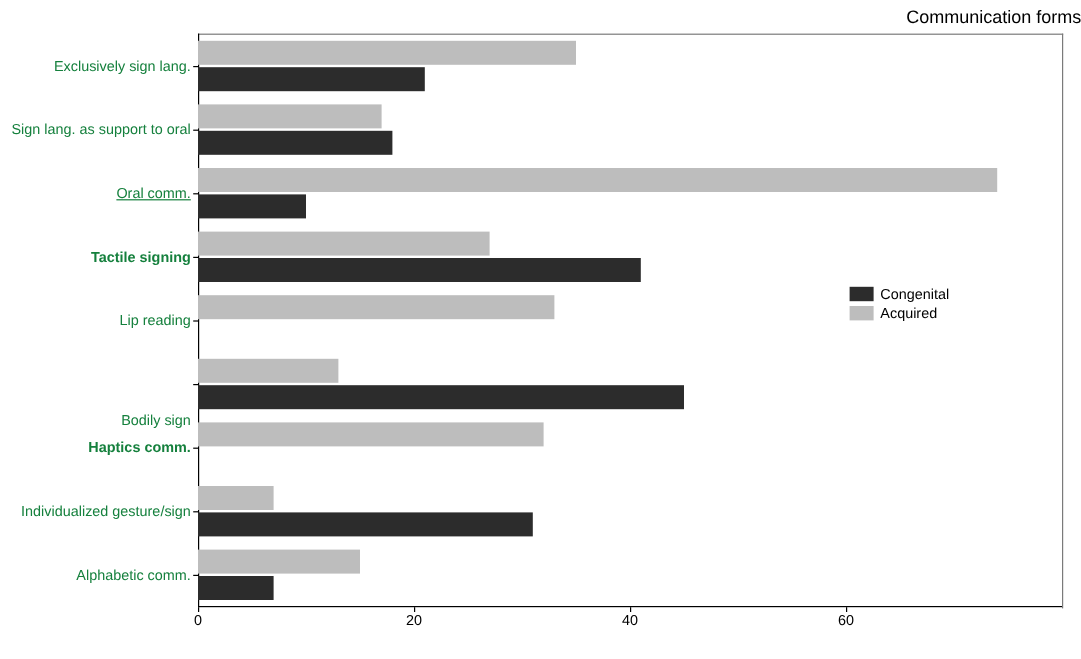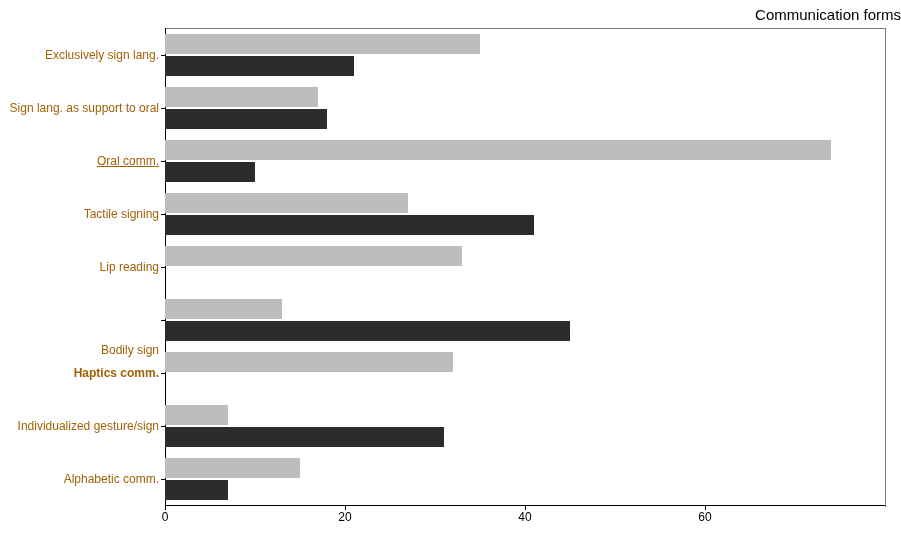--- a/index.html
+++ b/index.html
@@ -4,21 +4,21 @@
 <style>
   html,body{margin:0;padding:0;background:#fff;font-family:Arial,Helvetica,sans-serif}
   .stage{position:relative;width:901px;height:549px;background:#fff}
   .title{position:absolute;left:4px;right:0;top:6px;text-align:right;font-size:15px;color:#000}
   .plot{position:absolute;left:165px;top:28px;width:720px;height:478px;background:#fff;border-top:1px solid #7a7a7a;border-right:1px solid #7a7a7a}
   .axis-x{position:absolute;left:165px;bottom:43px;width:720px;height:0;border-top:1px solid #000}
   .axis-y{position:absolute;left:165px;top:28px;width:0;height:478px;border-left:1px solid #000}
   .xtick{position:absolute;bottom:25px;font-size:12px;color:#000;transform:translateX(-50%)}
   .xtickmark{position:absolute;bottom:39px;width:0;height:4px;border-left:1px solid #000}
   .xlabel{position:absolute;left:165px;width:720px;bottom:4px;text-align:center;font-size:13px;color:#000}
-  .cat-label{position:absolute;right:742px;font-size:12px;color:#a16207;text-align:right;transform:translateY(-50%);white-space:nowrap}
+  .cat-label{position:absolute;right:742px;font-size:12px;color:#15803d;text-align:right;transform:translateY(-50%);white-space:nowrap}
   .ytickmark{position:absolute;left:161px;width:4px;height:0;border-top:1px solid #000}
   .bar{position:absolute;height:20px}
   .bar.cong{background:#2c2c2c}
   .bar.acq{background:#bdbdbd}
   .legend{position:absolute;right:110px;top:236px;font-size:12px;color:#000}
   .legend-row{display:flex;align-items:center;margin:2px 0}
   .swatch{width:20px;height:12px;margin-right:6px}
   .swatch.cong{background:#2c2c2c}
   .swatch.acq{background:#bdbdbd}
 </style>
@@ -44,21 +44,21 @@
       <div class="xtick" style="left: 705px;">60</div>
     </div>
   <div id="ylabels">
       <div class="ytickmark" style="top: 54.5556px;"></div>
       <div class="cat-label" style="top: 54.5556px;">Exclusively sign lang.</div>
       <div class="ytickmark" style="top: 107.667px;"></div>
       <div class="cat-label" style="top: 107.667px;">Sign lang. as support to oral</div>
       <div class="ytickmark" style="top: 160.778px;"></div>
       <div class="cat-label" style="top: 160.778px; text-decoration: underline;">Oral comm.</div>
       <div class="ytickmark" style="top: 213.889px;"></div>
-      <div class="cat-label" style="top: 213.889px;">Tactile signing</div>
+      <div class="cat-label" style="top: 213.889px; font-weight: bold;">Tactile signing</div>
       <div class="ytickmark" style="top: 267px;"></div>
       <div class="cat-label" style="top: 267px; margin-left: 36px;">Lip reading</div>
       <div class="ytickmark" style="top: 320.111px;"></div>
       <div class="cat-label" style="top: 318px; margin-top: 32px;">Bodily sign</div>
       <div class="ytickmark" style="top: 373.222px;"></div>
       <div class="cat-label" style="top: 373.222px; font-weight: bold;">Haptics comm.</div>
       <div class="ytickmark" style="top: 426.333px;"></div>
       <div class="cat-label" style="top: 426.333px;">Individualized gesture/sign</div>
       <div class="ytickmark" style="top: 479.444px;"></div>
       <div class="cat-label" style="top: 479.444px;">Alphabetic comm.</div>
@@ -76,14 +76,24 @@
       <div class="bar acq" style="left: 165px; width: 117px; top: 299.111px;"></div>
       <div class="bar cong" style="left: 165px; width: 405px; top: 321.111px;"></div>
       <div class="bar acq" style="left: 165px; width: 288px; top: 352.222px;"></div>
       <div class="bar acq" style="left: 165px; width: 63px; top: 405.333px;"></div>
       <div class="bar cong" style="left: 165px; width: 279px; top: 427.333px;"></div>
       <div class="bar acq" style="left: 165px; width: 135px; top: 458.444px;"></div>
       <div class="bar cong" style="left: 165px; width: 63px; top: 480.444px;"></div>
     </div>
 
 
+  <div class="legend">
+    <div class="legend-row">
+      <div class="swatch cong"></div>
+      <span>Congenital</span>
+    </div>
+    <div class="legend-row">
+      <div class="swatch acq"></div>
+      <span>Acquired</span>
+    </div>
+  </div>
 
 </div>
 
 </body></html>

